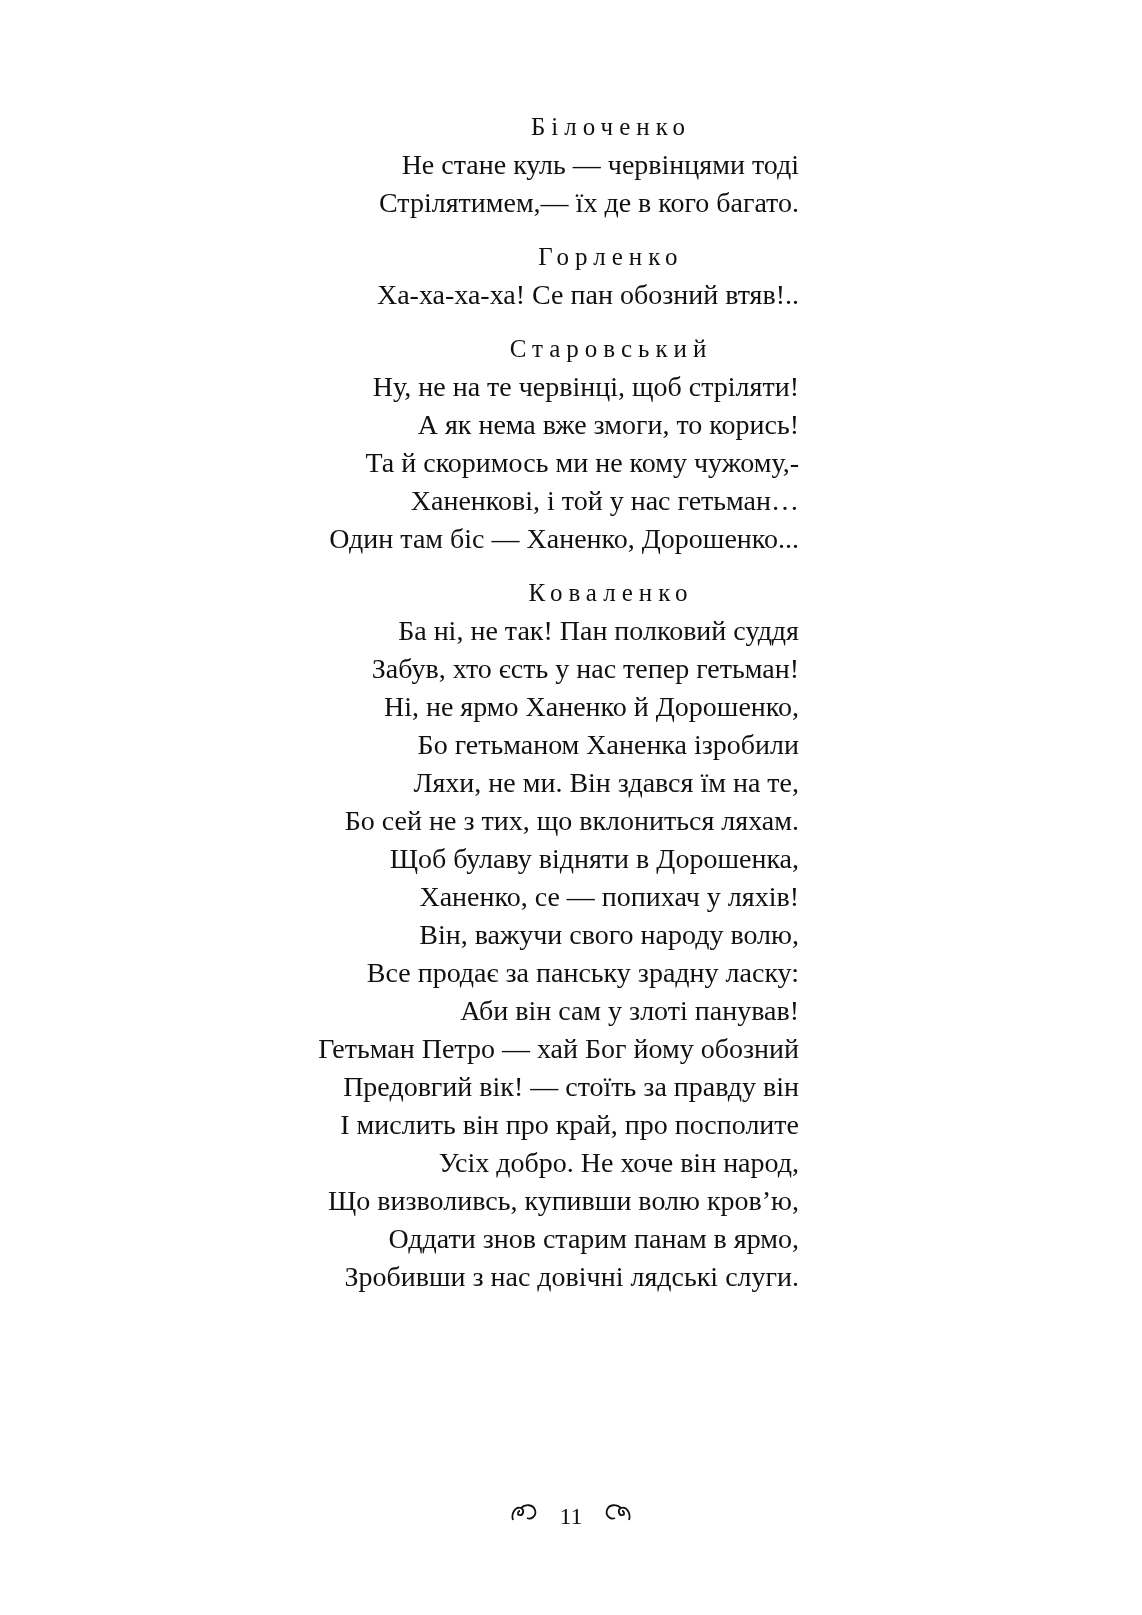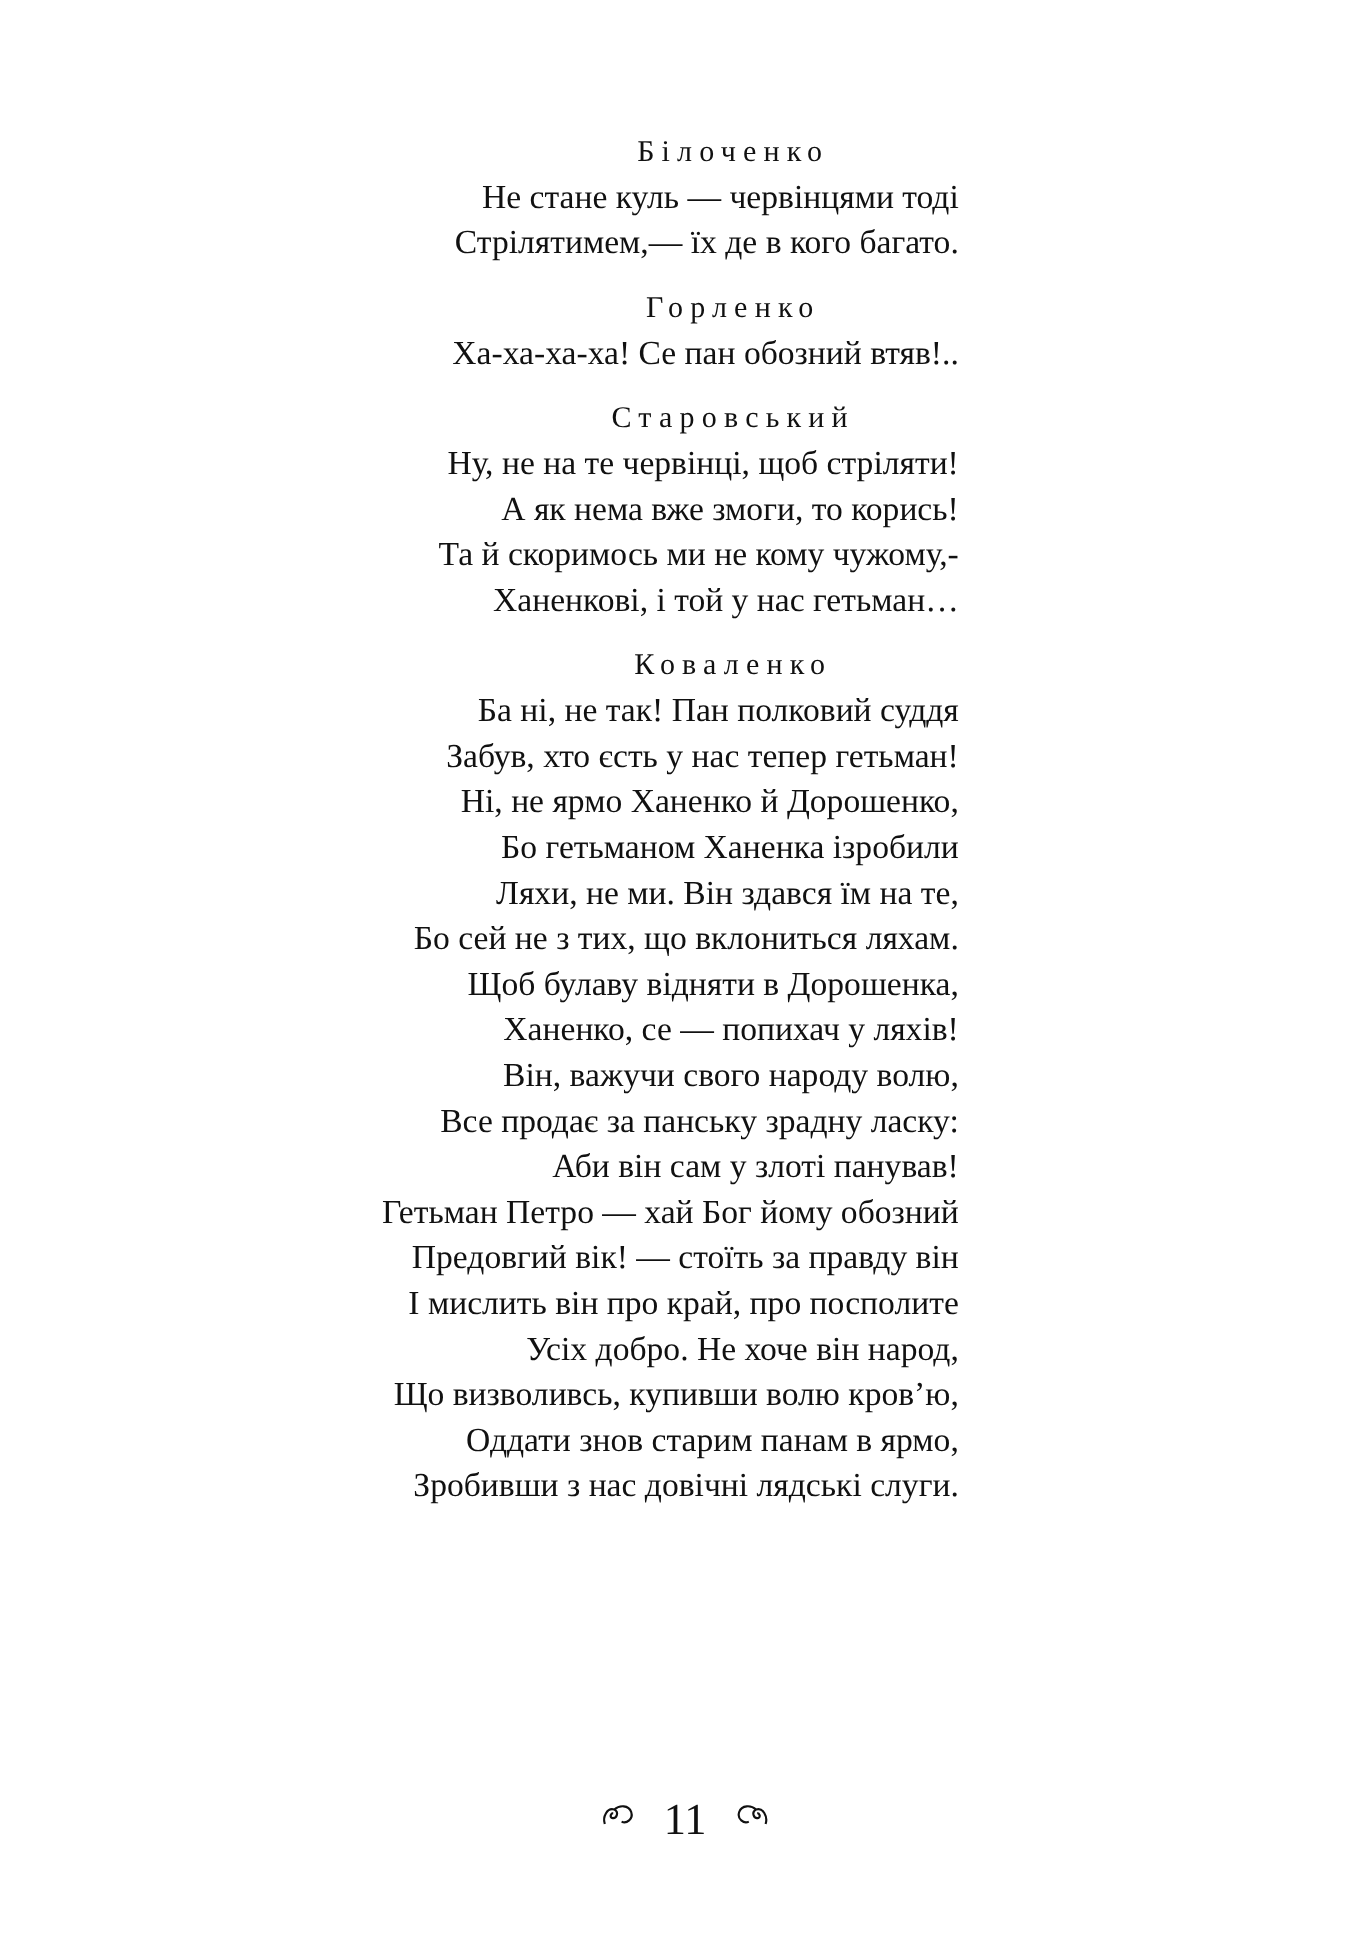--- a/index.html
+++ b/index.html
@@ -46,21 +46,21 @@
       white-space: nowrap;
       text-align: right;
     }
     .footer {
       position: absolute;
       left: 0;
       width: 1142px;
       top: 1497px;
       text-align: center;
       font-family: "Liberation Serif", "DejaVu Serif", serif;
-      font-size: 37px;
+      font-size: 24px;
       line-height: 34px;
       padding-left: 0;
     }
     .footer .orn {
       display: inline-block;
       font-size: 24px;
       vertical-align: middle;
       margin: 0 14px;
     }
     .footer .num {
@@ -83,20 +83,21 @@
     <div class="speaker">Горленко</div>
     <div class="line">Ха-ха-ха-ха! Се пан обозний втяв!..</div>
   </div>
 
   <div class="block">
     <div class="speaker">Старовський</div>
     <div class="line">Ну, не на те червінці, щоб стріляти!</div>
     <div class="line">А як нема вже змоги, то корись!</div>
     <div class="line">Та й скоримось ми не кому чужому,-</div>
     <div class="line">Ханенкові, і той у нас гетьман…</div>
+    <div class="line">Один там біс — Ханенко, Дорошенко...</div>
   </div>
 
   <div class="block">
     <div class="speaker">Коваленко</div>
     <div class="line">Ба ні, не так! Пан полковий суддя</div>
     <div class="line">Забув, хто єсть у нас тепер гетьман!</div>
     <div class="line">Ні, не ярмо Ханенко й Дорошенко,</div>
     <div class="line">Бо гетьманом Ханенка ізробили</div>
     <div class="line">Ляхи, не ми. Він здався їм на те,</div>
     <div class="line">Бо сей не з тих, що вклониться ляхам.</div>

